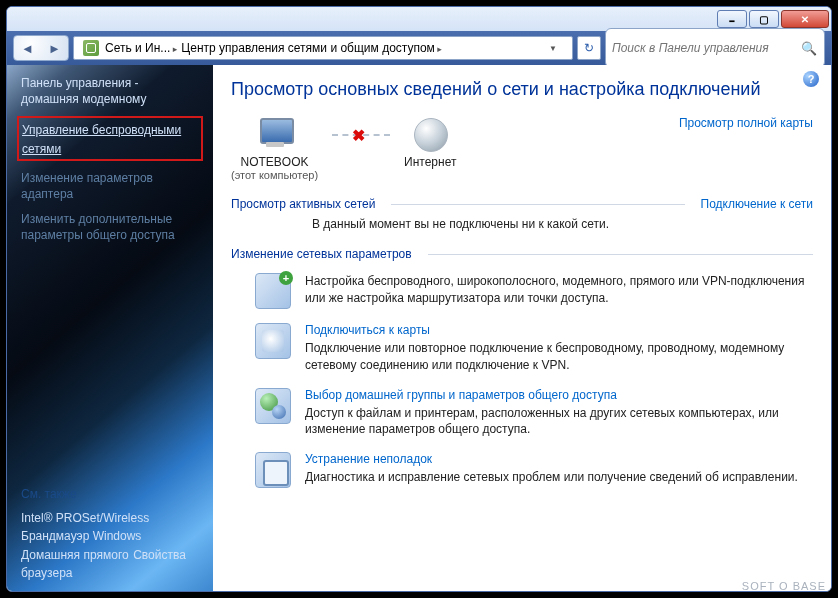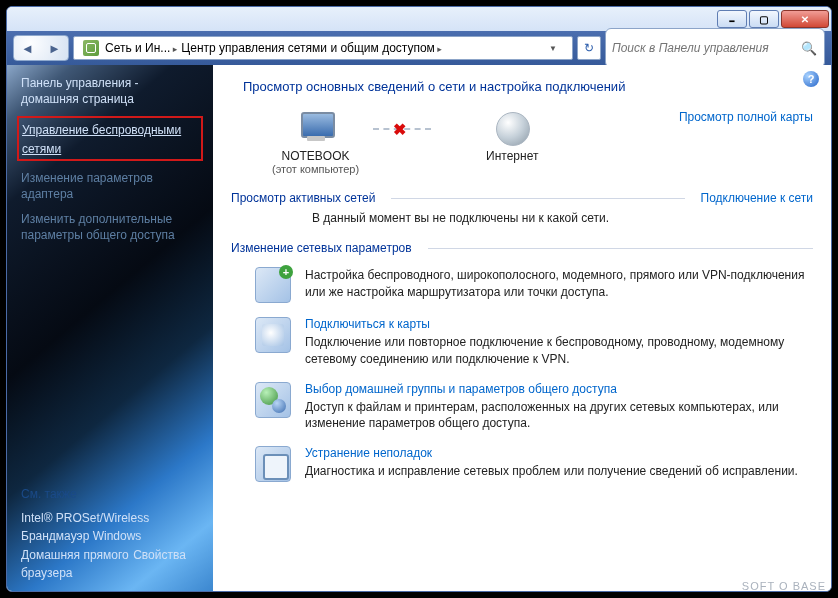--- a/index.html
+++ b/index.html
@@ -28,24 +28,24 @@
 .body { flex: 1; display: flex; min-height: 0; }
 .sidebar { width: 206px; background: linear-gradient(140deg,#8aa6c8 0%,#3f5775 8%,#0f1b2d 20%,#050a13 45%,#0e2740 62%,#2c78c8 78%,#6bb6f3 90%,#3c87cf 100%); color: #d6e4f5; padding: 10px 14px; display: flex; flex-direction: column; position: relative; overflow: hidden; }
 .side-link { font-size: 12px; color: #cfe0f7; margin-bottom: 9px; line-height: 1.35; cursor: pointer; text-decoration: none; }
 .side-link.dim { color: #5e7fa3; }
 .highlight-box { border: 2px solid #d11919; padding: 2px 3px; margin: 0 -4px 9px -4px; }
 .highlight-box .side-link { margin-bottom: 0; color: #cfe0f7; text-decoration: underline; }
 .side-bottom { margin-top: auto; padding-top: 16px; }
 .side-hdr { font-size: 12px; color: #1a4a88; margin-bottom: 7px; }
 .main { flex: 1; background: #fff; padding: 8px 18px 12px 18px; overflow-y: auto; position: relative; }
 .help-icon { position: absolute; top: 6px; right: 12px; width: 16px; height: 16px; border-radius: 50%; background: radial-gradient(circle at 30% 30%,#a8d2ff,#2464c8); color: #fff; font-size: 11px; font-weight: bold; display: flex; align-items: center; justify-content: center; cursor: pointer; }
-h1 { font-size: 13px; font-weight: 400; color: #003399; margin: 6px 0 16px 12px; }
+h1 { font-size: 18px; font-weight: 400; color: #003399; margin: 6px 0 16px 0; }
 .mapwrap { position: relative; }
 .map-row { display: flex; align-items: flex-start; gap: 14px; }
-.map-node { text-align: center; font-size: 12px; color: #222; margin-left: 41px; }
+.map-node { text-align: center; font-size: 12px; color: #222; }
 .map-node .ico { width: 46px; height: 36px; margin: 0 auto 3px; position: relative; }
 .comp-ico::before { content: ""; position: absolute; left: 8px; top: 2px; width: 30px; height: 22px; border: 2px solid #7a8ca3; border-radius: 3px; background: linear-gradient(#9abbe0,#3a6cae); }
 .comp-ico::after { content: ""; position: absolute; left: 14px; top: 26px; width: 18px; height: 5px; background: #c7c7c7; border-radius: 1px; }
 .globe-ico::before { content: ""; position: absolute; left: 7px; top: 2px; width: 32px; height: 32px; border-radius: 50%; background: radial-gradient(circle at 35% 30%,#fff,#c5d0d9 50%,#8b99a5); border: 1px solid #aab5c0; }
 .sub { font-size: 11px; color: #555; }
 .map-dash { width: 58px; height: 2px; border-top: 2px dashed #b7c2d0; margin-top: 18px; position: relative; }
 .map-x { position: absolute; left: 50%; top: -10px; transform: translateX(-50%); width: 18px; height: 18px; color: #d90b0b; font-size: 16px; font-weight: bold; }
 .map-link { position: absolute; right: 0; top: 0; font-size: 12px; color: #0066cc; cursor: pointer; }
 .section-hdr { display: flex; align-items: center; font-size: 12px; color: #003399; margin: 16px 0 6px 0; gap: 16px; }
 .section-hdr .line { flex: 1; height: 1px; background: #d0d7e5; }
@@ -86,21 +86,21 @@
     </div>
     <div class="refresh">↻</div>
     <div class="search">
       <input placeholder="Поиск в Панели управления" style="">
       <span class="search-icon">🔍</span>
     </div>
   </div>
 
   <div class="body">
     <div class="sidebar">
-      <a class="side-link">Панель управления - домашняя страница</a>
+      <a class="side-link">Панель управления - домашняя модемному</a>
       <div class="highlight-box">
         <a class="side-link">Управление беспроводными сетями</a>
       </div>
       <a class="side-link dim">Изменение параметров адаптера</a>
       <a class="side-link dim">Изменить дополнительные параметры общего доступа</a>
       <div class="side-bottom">
         <div class="side-hdr">См. также</div>
         <a class="side-link">Intel® PROSet/Wireless</a>
         <a class="side-link">Брандмауэр Windows</a>
         <a class="side-link">Домашняя прямого</a>

